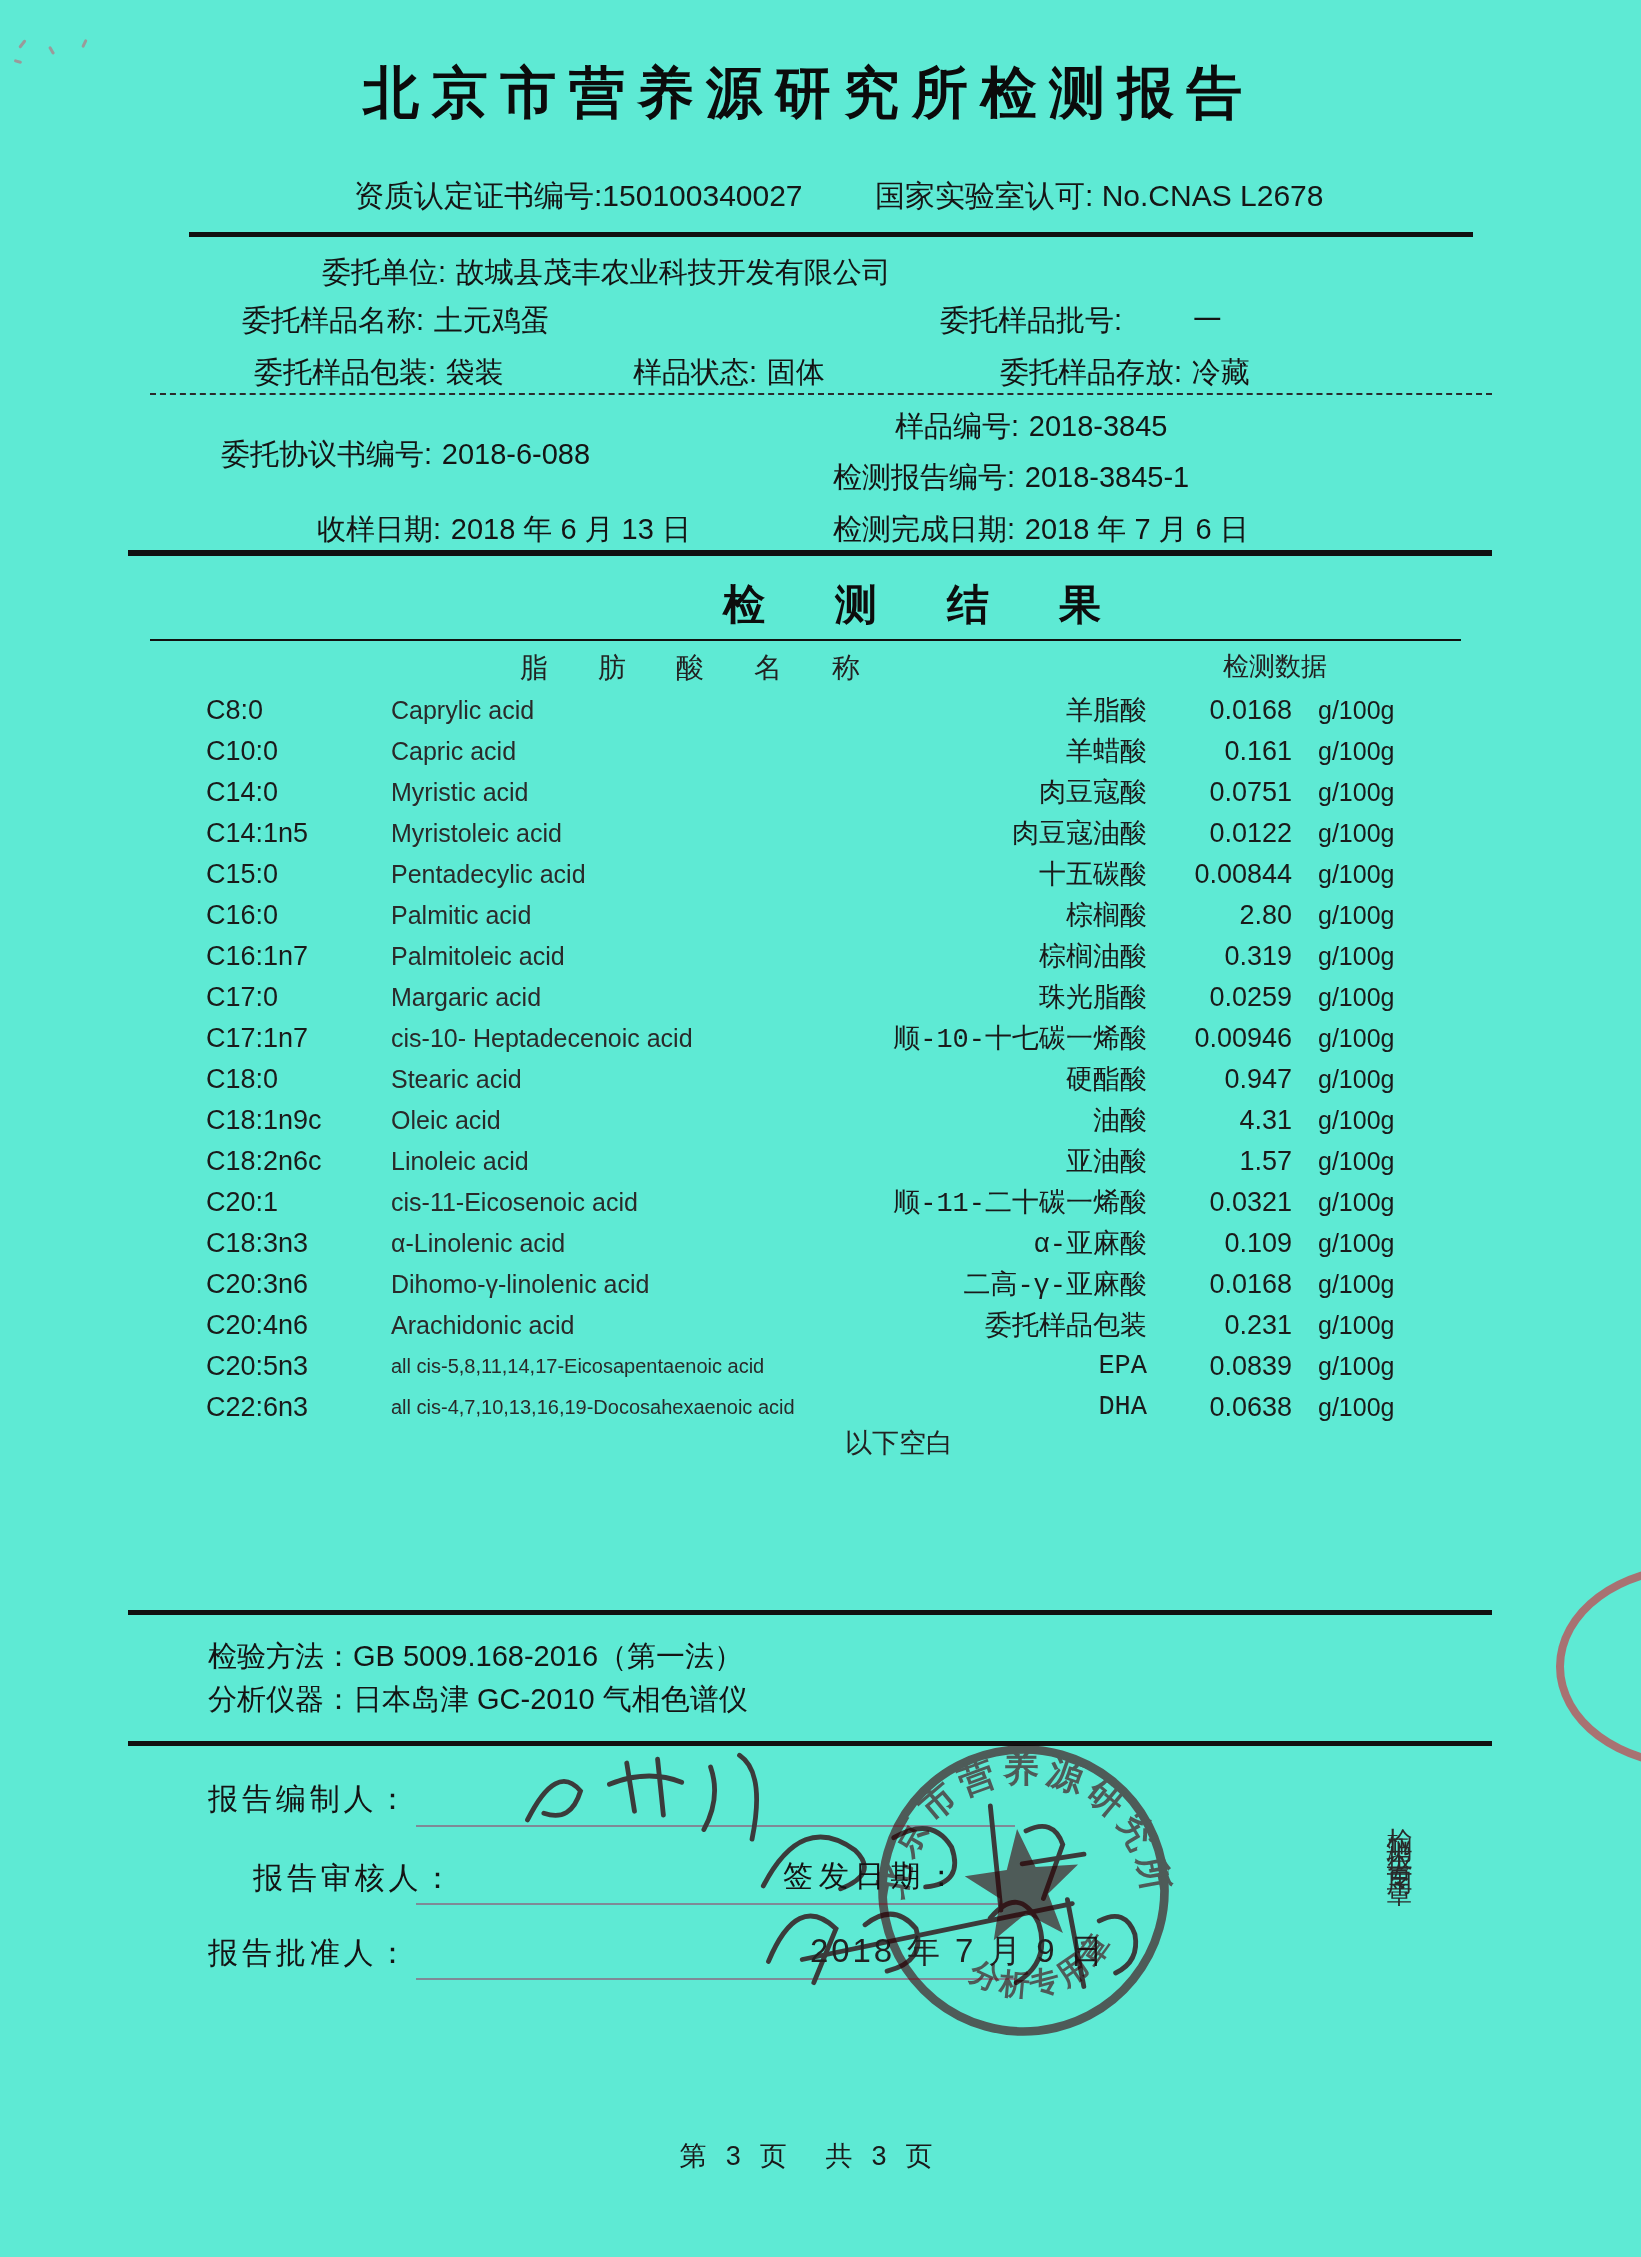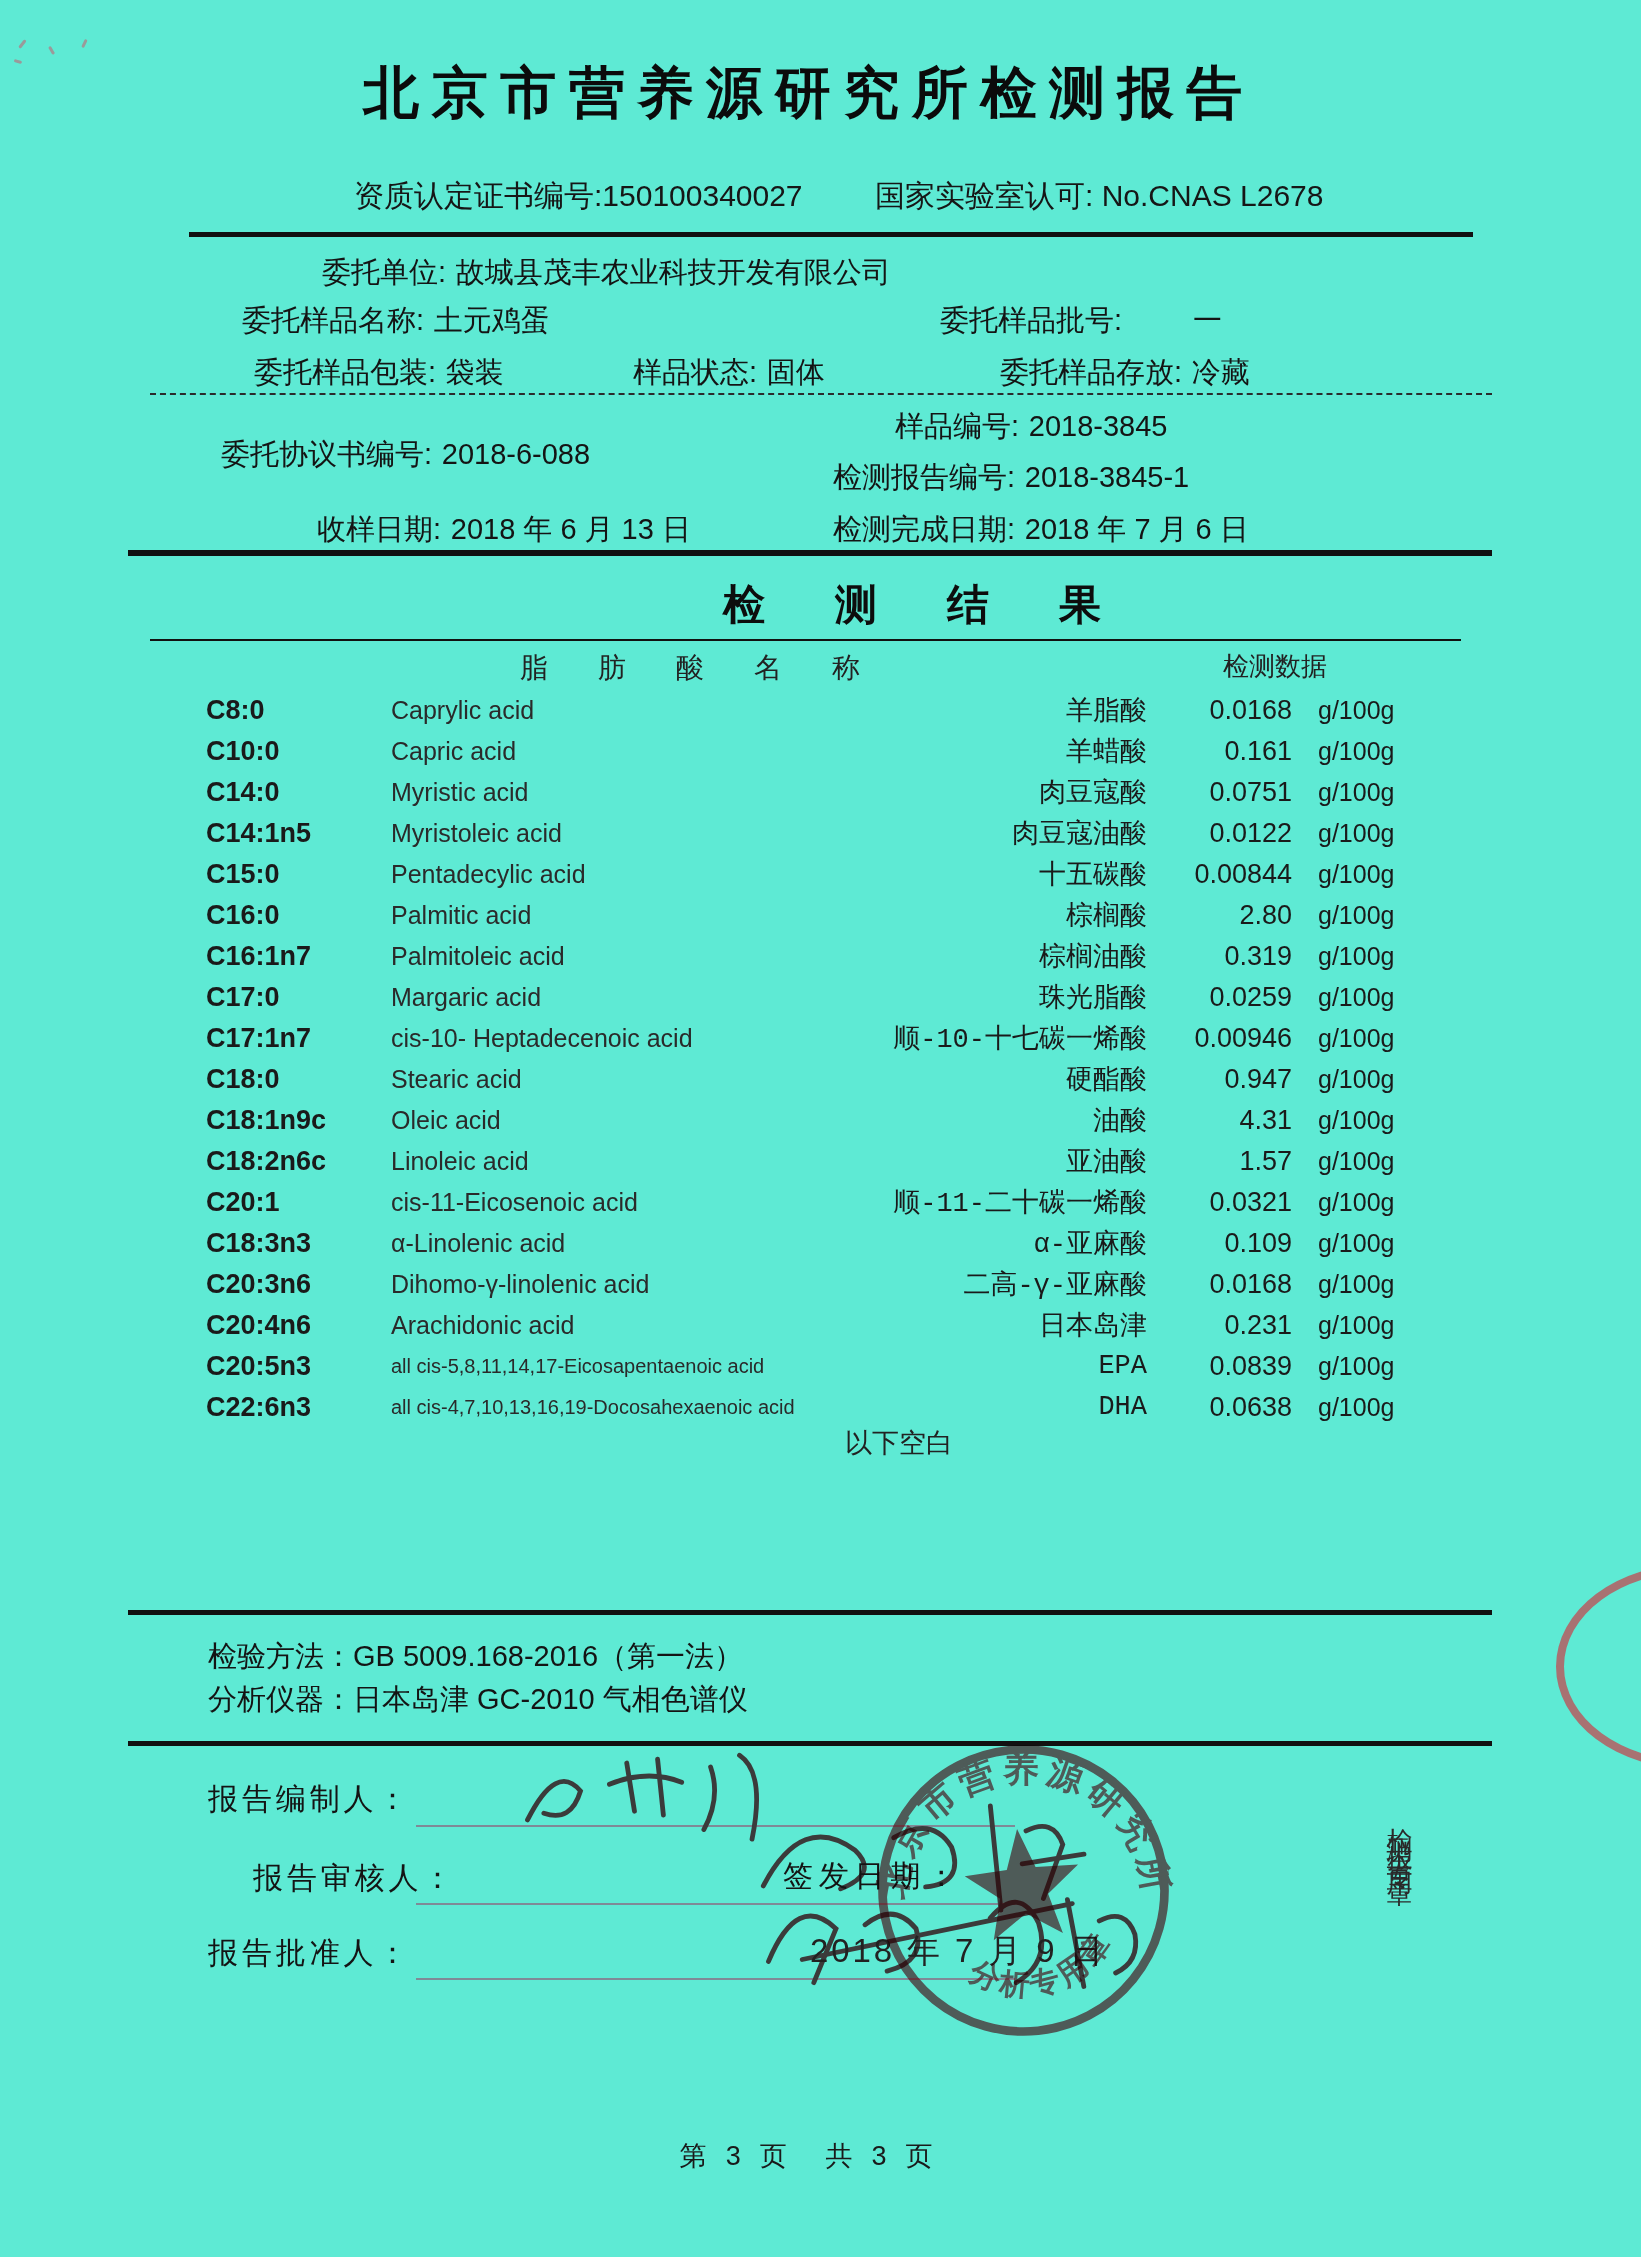--- a/index.html
+++ b/index.html
@@ -34,21 +34,21 @@
   .results-title{
     position:absolute;left:597px;top:577px;font-size:42px;font-weight:bold;
     letter-spacing:70px;color:#0d0d0d;white-space:nowrap;
   }
   .hdr-name{position:absolute;left:394px;top:649px;font-size:28px;letter-spacing:50px;color:#222;white-space:nowrap;}
   .hdr-data{position:absolute;left:1097px;top:649px;font-size:26px;color:#222;}
 
   .results-rows{position:absolute;left:0;top:689px;width:1366px;}
   .trow{position:relative;height:41px;}
   .trow .cell{position:absolute;top:50%;transform:translateY(-50%);white-space:nowrap;}
-  .c-code{left:80px;font-size:27px;color:#1a1a1a;font-weight:bold;}
+  .c-code{left:80px;font-size:27px;color:#1a1a1a;}
   .c-en{left:265px;font-size:25px;color:#2a2a2a;}
   .c-zh{right:345px;text-align:right;font-size:27px;color:#1a1a1a;font-family:Liberation Mono, monospace;}
   .c-val{right:200px;text-align:right;font-size:27px;color:#1a1a1a;}
   .c-unit{left:1192px;font-size:25px;color:#1a1a1a;}
   .trow:nth-of-type(17) .c-en,.trow:nth-of-type(18) .c-en{font-size:20px;}
   .end-note{position:absolute;left:628px;top:1425px;width:290px;text-align:center;font-size:27px;color:#222;}
 
   .method-row{position:absolute;font-size:29px;color:#141414;white-space:nowrap;}
 
   
@@ -256,21 +256,21 @@
           <span class="cell c-code">C20:3n6</span>
           <span class="cell c-en">Dihomo-γ-linolenic acid</span>
           <span class="cell c-zh">二高-γ-亚麻酸</span>
           <span class="cell c-val">0.0168</span>
           <span class="cell c-unit">g/100g</span>
         </div>
 
         <div class="trow">
           <span class="cell c-code">C20:4n6</span>
           <span class="cell c-en">Arachidonic acid</span>
-          <span class="cell c-zh">日本岛津</span>
+          <span class="cell c-zh">委托样品包装</span>
           <span class="cell c-val">0.231</span>
           <span class="cell c-unit">g/100g</span>
         </div>
 
         <div class="trow">
           <span class="cell c-code">C20:5n3</span>
           <span class="cell c-en">all cis-5,8,11,14,17-Eicosapentaenoic acid</span>
           <span class="cell c-zh">EPA</span>
           <span class="cell c-val">0.0839</span>
           <span class="cell c-unit">g/100g</span>

